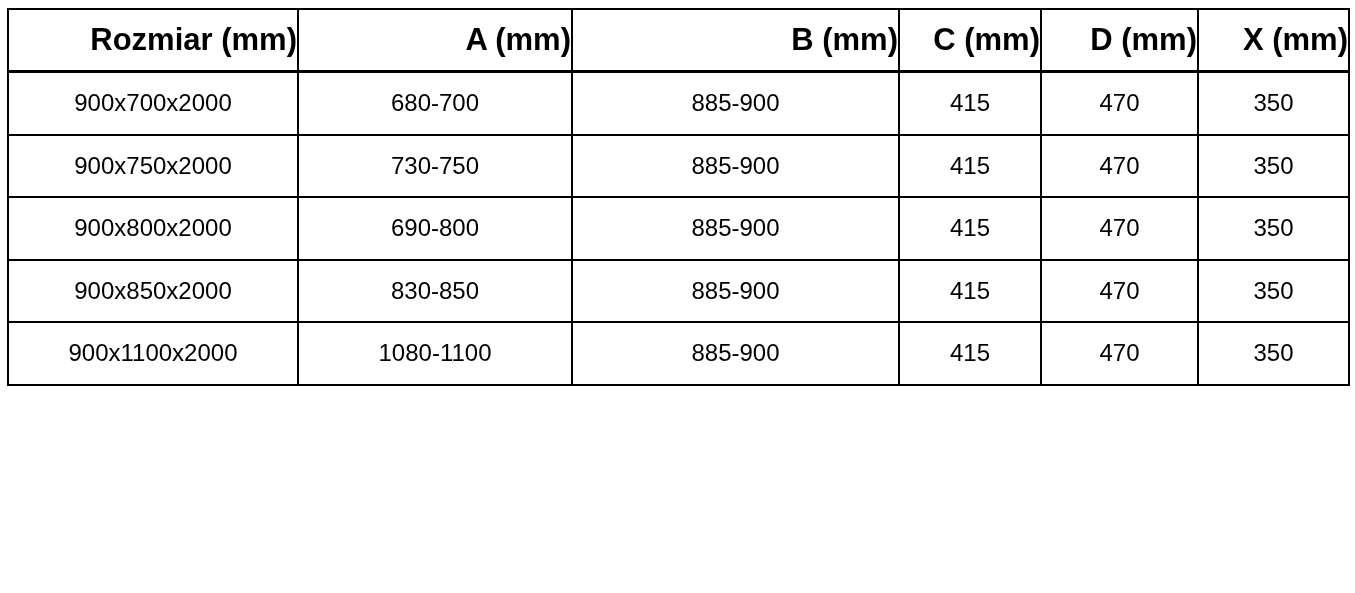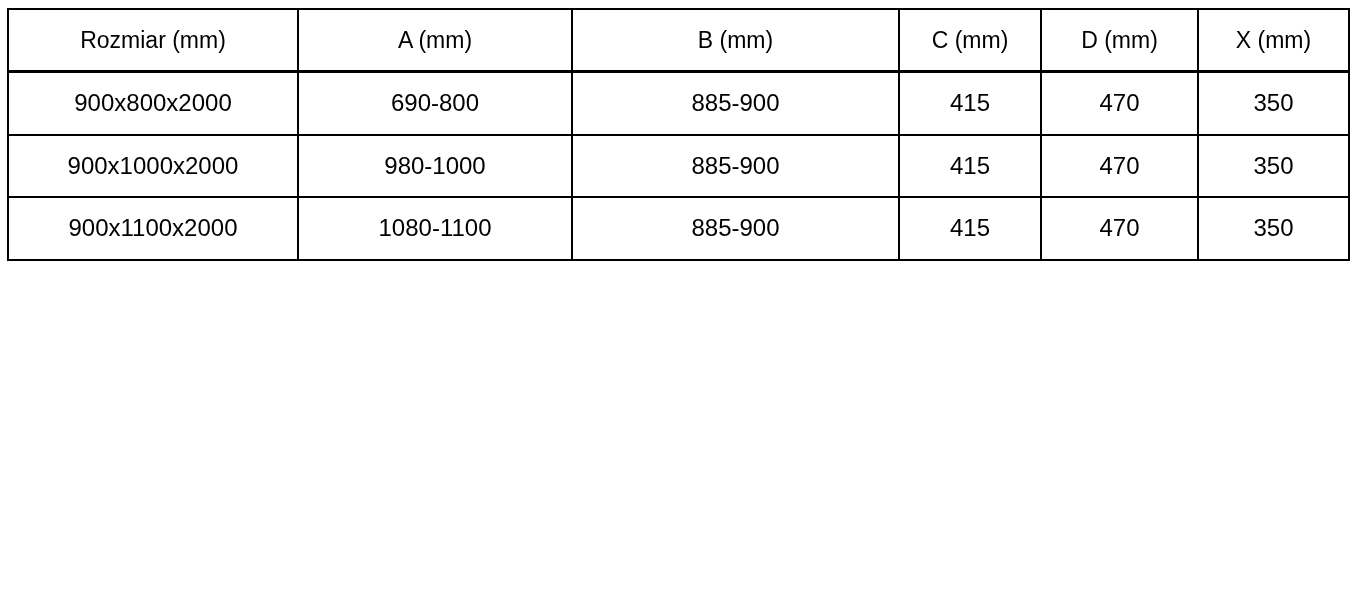--- a/index.html
+++ b/index.html
@@ -25,23 +25,24 @@
     border: 2px solid #000000;
     text-align: center;
     vertical-align: middle;
     color: #000000;
     padding: 0;
     overflow: hidden;
     white-space: nowrap;
   }
   table.size-table th {
     height: 60px;
-    font-size: 23px;
-    font-weight: normal;
+    font-size: 31px;
+    font-weight: bold;
     border-bottom-width: 3px;
+    text-align: right;
   }
   table.size-table td {
     height: 60.5px;
     font-size: 24px;
     font-weight: normal;
   }
   col.c-rozmiar { width: 290px; }
   col.c-a       { width: 274px; }
   col.c-b       { width: 327px; }
   col.c-c       { width: 142px; }
@@ -66,30 +67,46 @@
         <th>Rozmiar (mm)</th>
         <th>A (mm)</th>
         <th>B (mm)</th>
         <th>C (mm)</th>
         <th>D (mm)</th>
         <th>X (mm)</th>
       </tr>
     </thead>
     <tbody>
       <tr>
+        <td>900x700x2000</td>
+        <td>680-700</td>
+        <td>885-900</td>
+        <td>415</td>
+        <td>470</td>
+        <td>350</td>
+      </tr>
+      <tr>
+        <td>900x750x2000</td>
+        <td>730-750</td>
+        <td>885-900</td>
+        <td>415</td>
+        <td>470</td>
+        <td>350</td>
+      </tr>
+      <tr>
         <td>900x800x2000</td>
         <td>690-800</td>
         <td>885-900</td>
         <td>415</td>
         <td>470</td>
         <td>350</td>
       </tr>
       <tr>
-        <td>900x1000x2000</td>
-        <td>980-1000</td>
+        <td>900x850x2000</td>
+        <td>830-850</td>
         <td>885-900</td>
         <td>415</td>
         <td>470</td>
         <td>350</td>
       </tr>
       <tr>
         <td>900x1100x2000</td>
         <td>1080-1100</td>
         <td>885-900</td>
         <td>415</td>

